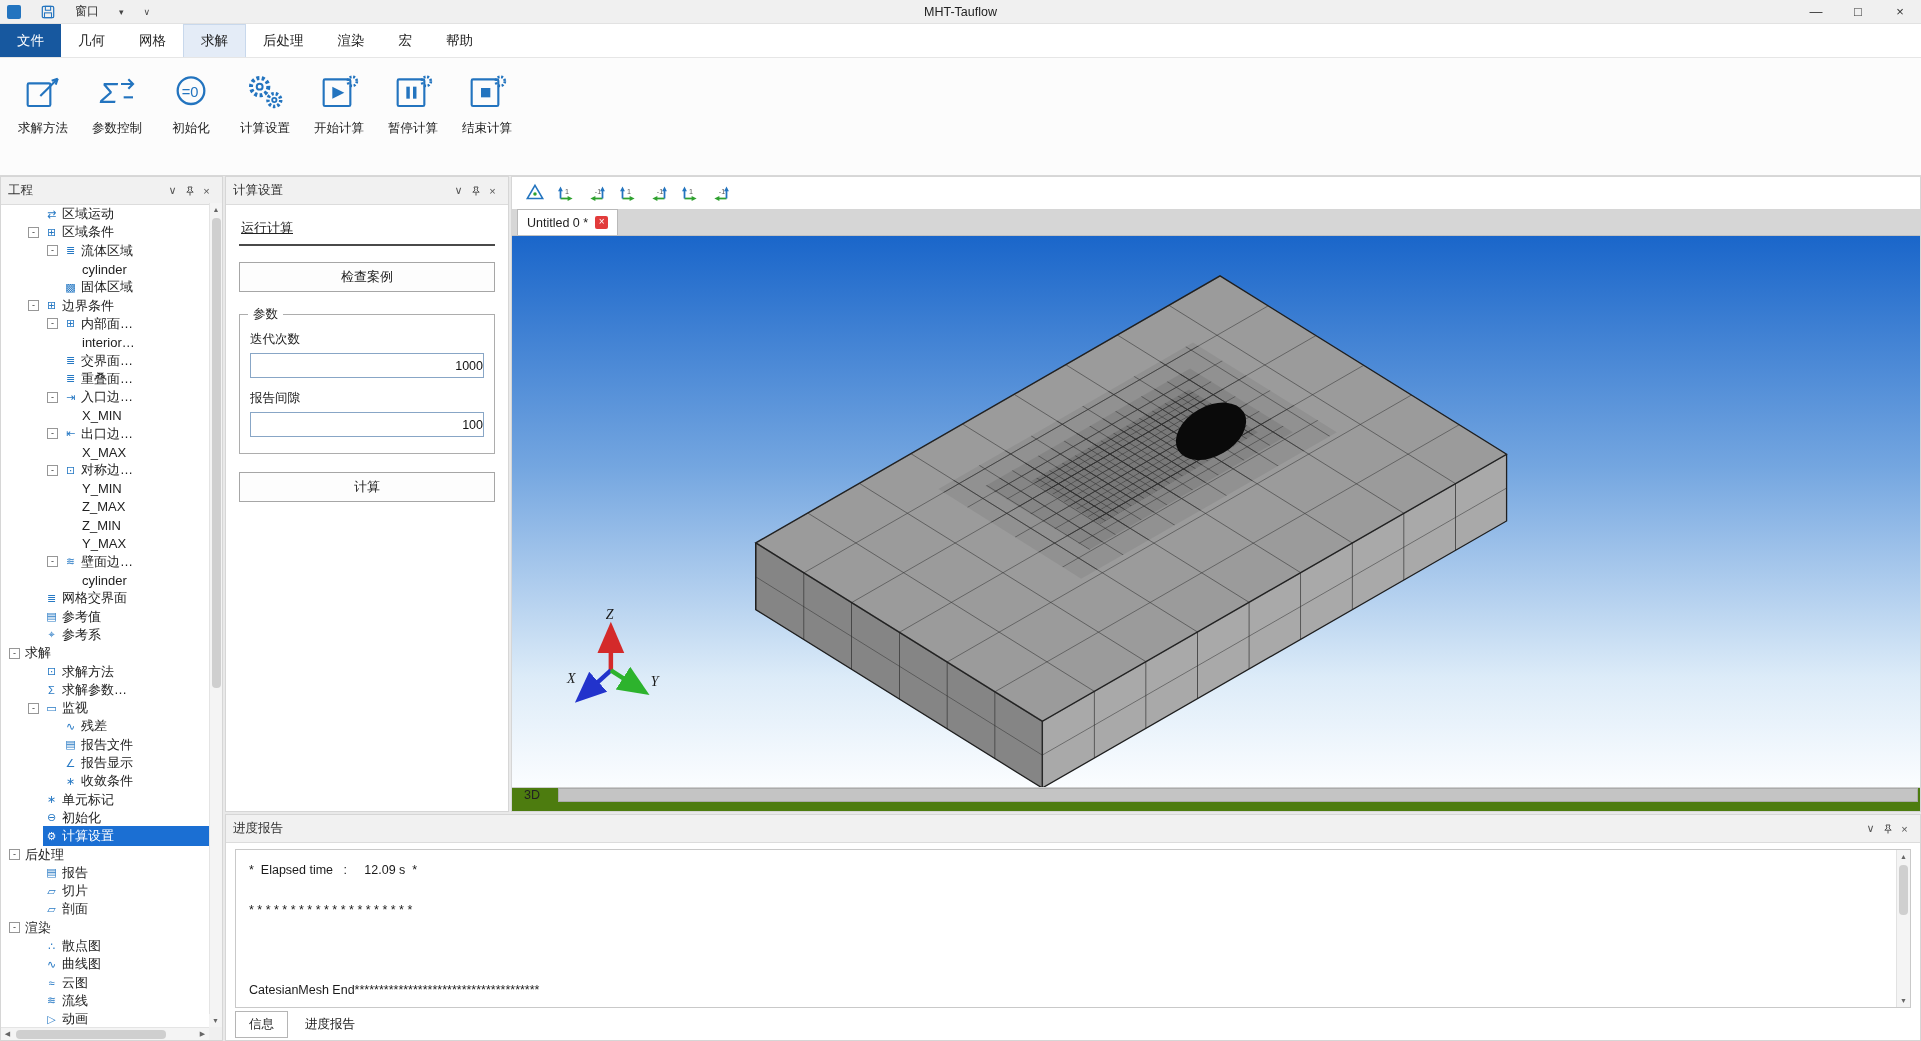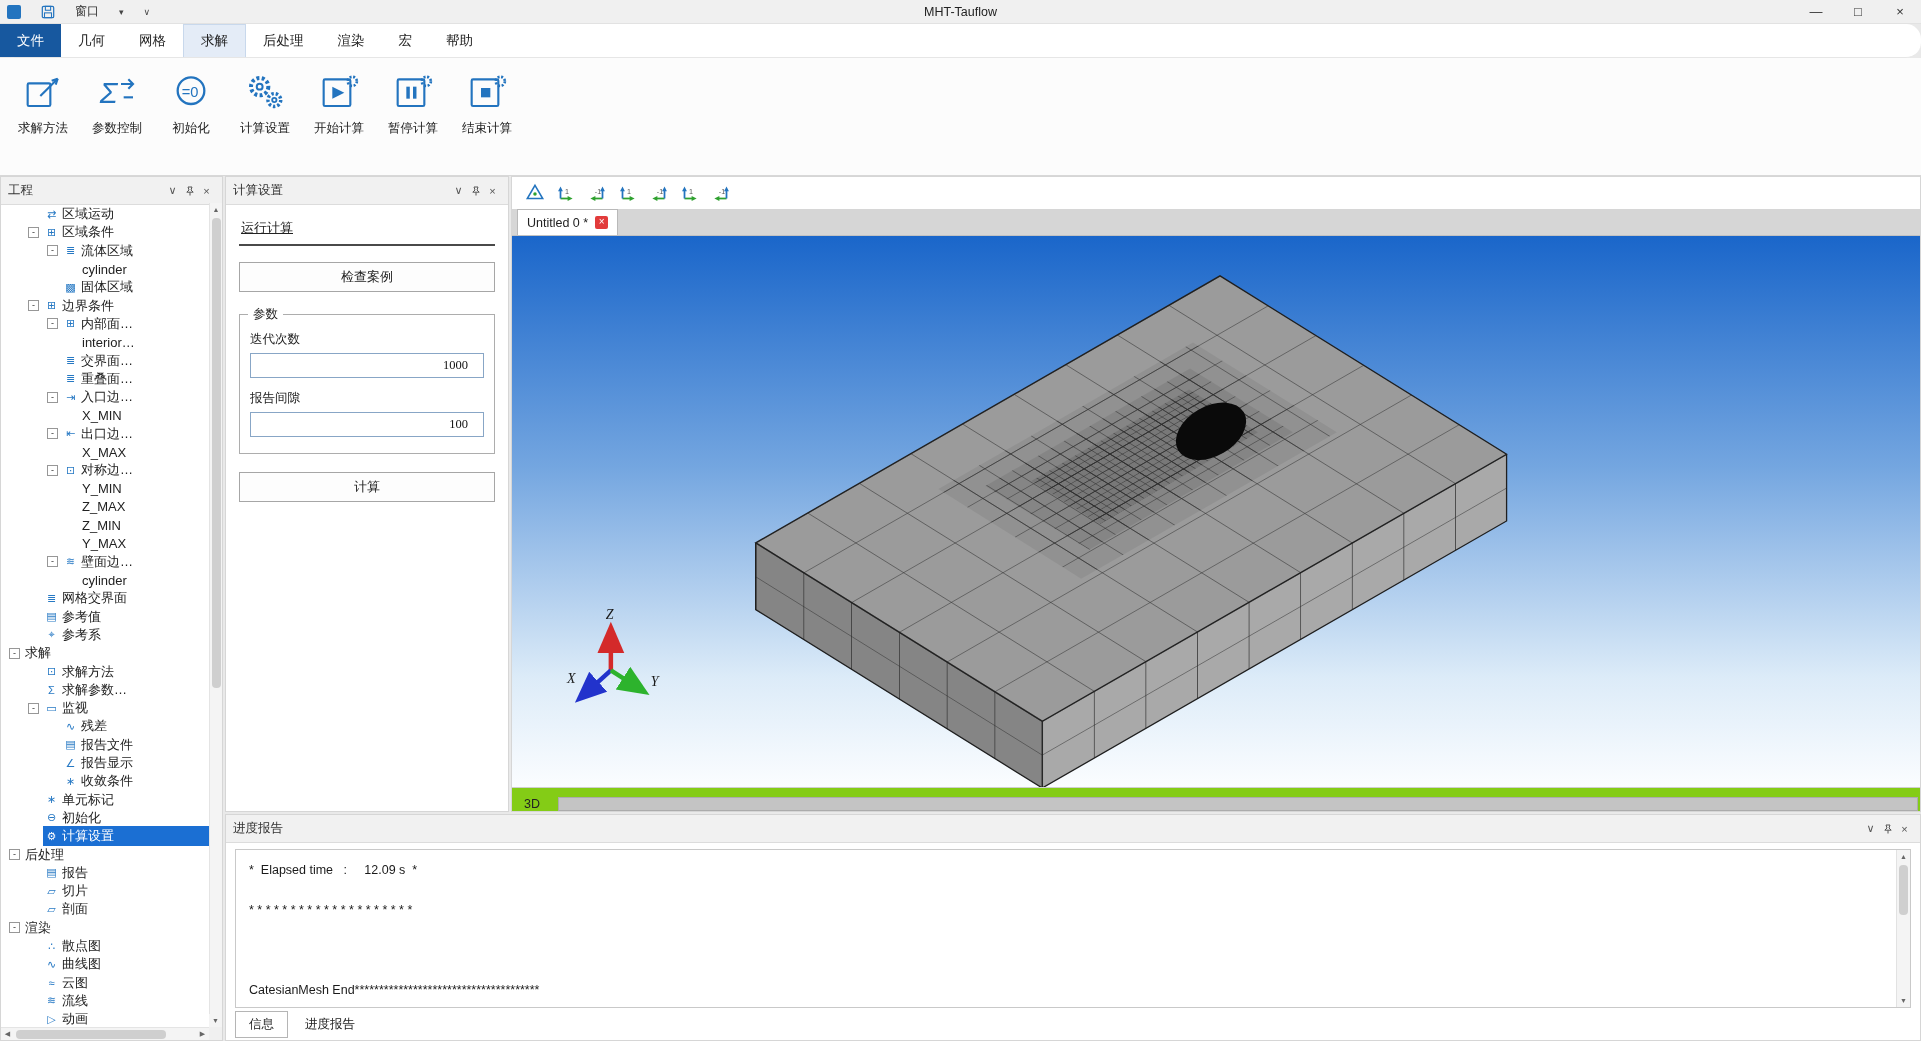--- a/index.html
+++ b/index.html
@@ -11,21 +11,21 @@
   .tb-left { display:flex; align-items:center; gap:20px; padding-left:7px; z-index:2; }
   .app-icon { width:14px; height:14px; background:#2374bf; border-radius:2px; }
   .tb-left svg { display:block; }
   .tb-quick { font-size:12px; color:#333; }
   .tb-caret { font-size:9px; color:#444; }
   .tb-title { position:absolute; left:0; right:0; text-align:center; font-size:12.5px; color:#222; }
   .win-btns { margin-left:auto; display:flex; z-index:2; }
   .win-btn { width:42px; height:23px; display:flex; align-items:center; justify-content:center; font-size:13px; color:#333; }
 
   
-  .menubar { height:34px; background:#fff; display:flex; align-items:stretch; border-bottom:1px solid #e6e6e6;border-radius:15px; }
+  .menubar { height:34px; background:#fff; display:flex; align-items:stretch; border-bottom:1px solid #e6e6e6; }
   .menu-item { padding:0 17px; display:flex; align-items:center; font-size:13.5px; color:#222; }
   .menu-item.file { background:#17589f; color:#fff; min-width:58px; justify-content:center; }
   .menu-item.active { background:#e4ecf7; border:1px solid #c8d8ec; border-bottom:none; }
 
   
   .ribbon { height:118px; background:#fcfcfc; border-bottom:1px solid #d8d8d8; display:flex; gap:8px; padding:10px 8px 0 10px; }
   .rbtn { width:66px; display:flex; flex-direction:column; align-items:center; gap:8px; padding-top:4px; }
   .rbtn svg { width:40px; height:40px; }
   .rlabel { font-size:12.5px; color:#222; white-space:nowrap; }
 
@@ -62,32 +62,32 @@
   .tree-hthumb { width:150px; margin-left:2px; }
   .corner { position:absolute; right:0; bottom:0; width:13px; height:13px; background:#f0f0f0; }
 
   
   .settings-body { padding:12px 13px; }
   .sec-title { font-size:13px; color:#222; padding:2px 2px 7px; border-bottom:2px solid #4a4a4a; margin-bottom:16px;text-decoration:underline; }
   .btn { display:block; width:100%; height:30px; background:#fdfdfd; border:1px solid #a6a6a6; font-size:13px; text-align:center; line-height:28px; color:#222; font-family:inherit; }
   .groupbox { border:1px solid #adadad; margin:22px 0 18px; padding:10px 10px 16px; position:relative; }
   .gb-title { position:absolute; top:-9px; left:8px; background:#fff; padding:0 5px; font-size:12.5px; }
   .field-label { font-size:12.5px; margin:6px 0 5px; }
-  .field-input { width:100%; height:25px; border:1px solid #88a6c6; font-size:12.5px; text-align:right; padding:0 15px; font-family:Liberation Serif, serif; color:#111; }
+  .field-input { width:100%; height:25px; border:1px solid #88a6c6; font-size:12.5px; text-align:right; padding:0 0; font-family:Liberation Sans, sans-serif; color:#111; }
   .field-input + .field-label { margin-top:12px; }
 
   
   .vp-toolbar { height:32px; background:#fff; display:flex; align-items:center; gap:9px; padding-left:12px; flex:none; }
   .vp-toolbar svg { width:22px; height:22px; display:block; }
   .vp-tabbar { height:27px; background:#d6d6d6; display:flex; align-items:flex-end; padding-left:5px; border-bottom:1px solid #c2c2c2; flex:none; }
   .vp-tab { height:26px; background:#fff; border:1px solid #b9b9b9; border-bottom:none; display:flex; align-items:center; gap:7px; padding:0 9px; font-size:12.5px; }
   .tab-close { width:13px; height:13px; background:#e23b3b; color:#fff; font-size:10px; line-height:12px; text-align:center; border-radius:2px; }
   .viewport { flex:1; min-height:0; position:relative; }
   .viewport svg { display:block; width:100%; height:100%; }
-  .vp-status { height:24px; background:#84cc16; display:flex; align-items:flex-end; border-top:1px solid #cfcfcf; flex:none; }
+  .vp-status { height:24px; background:#4d7c0f; display:flex; align-items:flex-start; border-top:1px solid #cfcfcf; flex:none; }
   .vp-mode { width:46px; padding-left:12px; font-size:12.5px; color:#222; }
   .vp-strip { flex:1; height:14px; background:#c4c4c4; border:1px solid #ababab; margin-right:2px; }
 
   
   .pbody { flex:1; margin:6px 9px 0; border:1px solid #c9c9c9; background:#fff; position:relative; overflow:hidden; }
   .pbody pre { font-family:"Liberation Sans","DejaVu Sans",sans-serif; font-size:12.5px; line-height:20px; padding:10px 20px 0 13px; white-space:pre; color:#1a1a1a; }
   .pscroll { position:absolute; top:0; right:0; bottom:0; width:14px; background:#f4f4f4; border-left:1px solid #e2e2e2; display:flex; flex-direction:column; align-items:center; }
   .pvthumb { height:50px; margin-top:2px; }
   .ptabs { height:32px; display:flex; align-items:center; gap:3px; padding:4px 9px; flex:none; }
   .ptab { padding:4px 13px; font-size:12.5px; color:#222; border:1px solid transparent; }

